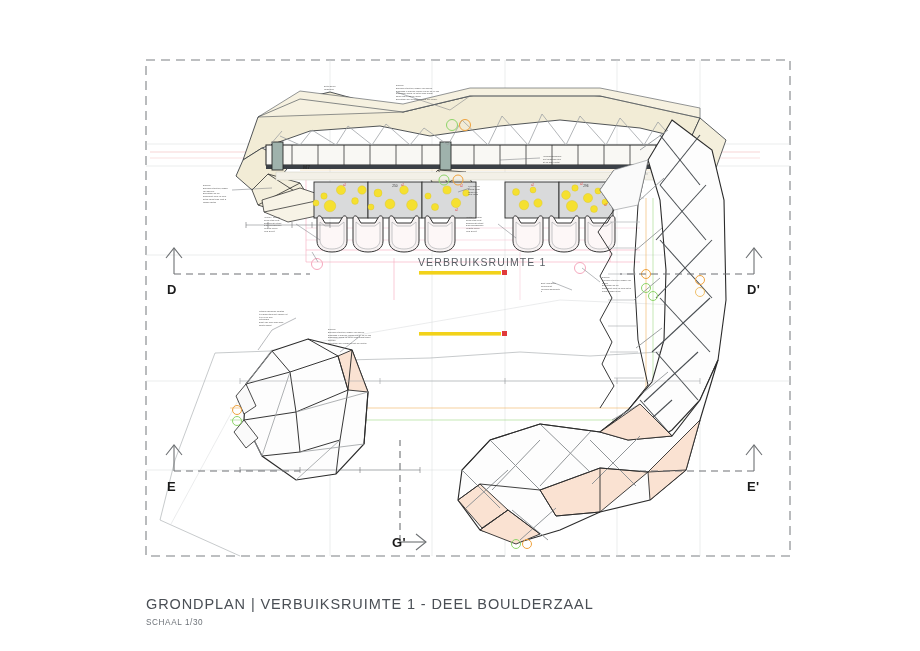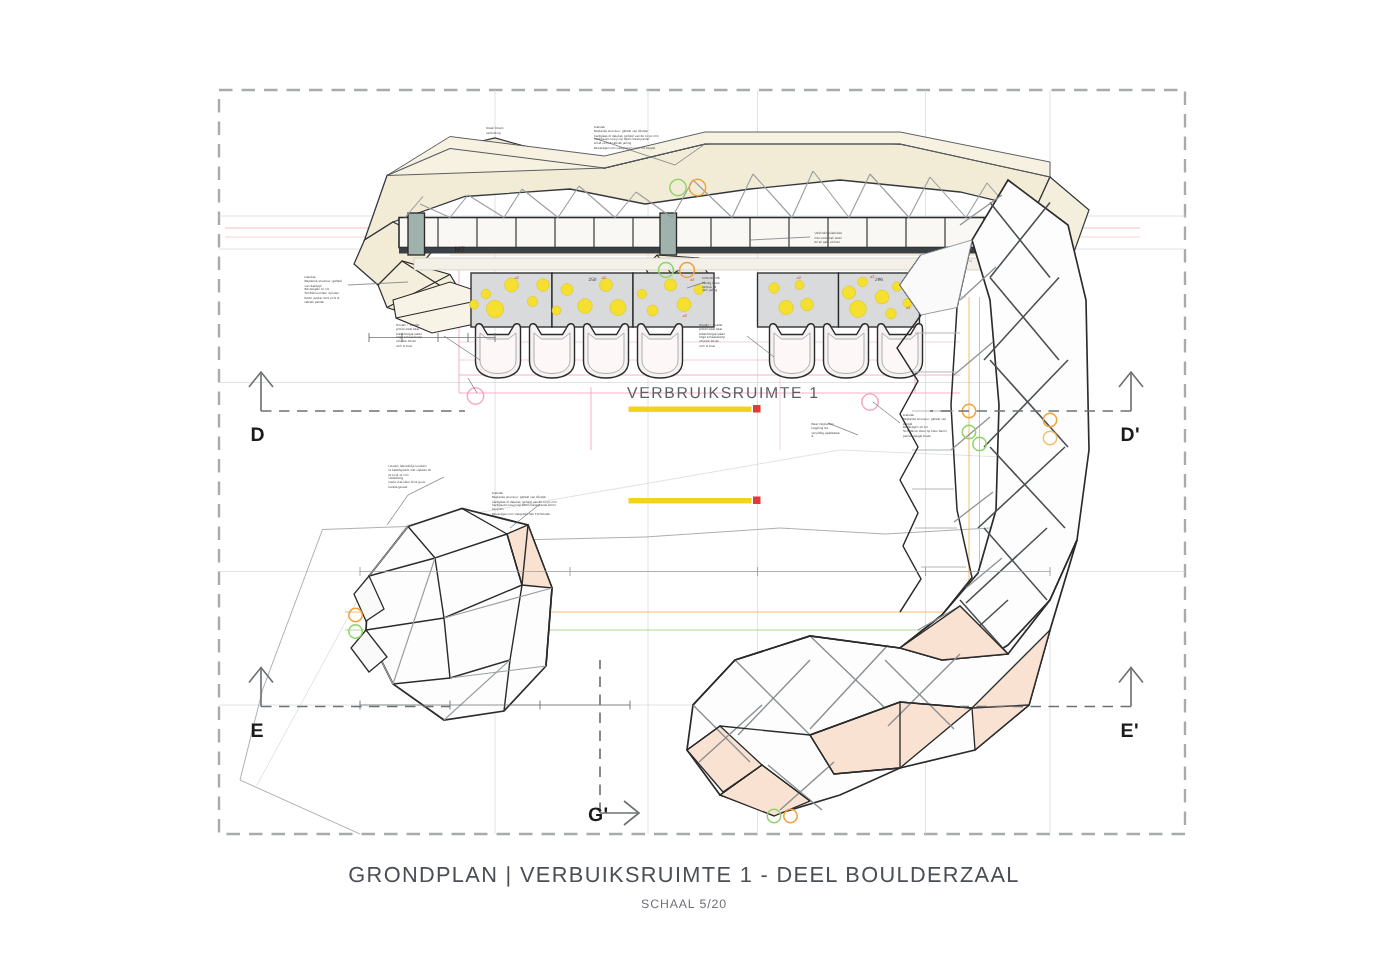--- a/index.html
+++ b/index.html
@@ -21,23 +21,22 @@
     height: 651px;
     background: #ffffff;
   }
   #drawing-svg {
     position: absolute;
     left: 0; top: 0;
   }
   .title-block {
     position: absolute;
     left: 146px;
-    top: 576px;
+    top: 596px;
     width: 620px;
-    text-align: center;
   }
   .title-main {
     font-size: 14.5px;
     letter-spacing: 0.9px;
     color: #4a4f55;
     font-weight: 400;
     white-space: nowrap;
   }
   .title-sub {
     font-size: 8.2px;
@@ -617,16 +616,16 @@
 Schilderwit kleur op kleur beton
 panlat vlakgel bruek</div>
       <div class="microtext" style="left: 541px; top: 282px;">Beat Verplanten
 koppling feit
 vervolbig apabeseta
 d</div>
     </div>
 
   <div class="title-block">
     <div class="title-main">GRONDPLAN | VERBUIKSRUIMTE 1 - DEEL BOULDERZAAL</div>
-    <div class="title-sub">SCHAAL 5/20</div>
+    <div class="title-sub">SCHAAL 1/30</div>
   </div>
 
 </div>
 
 </body></html>

